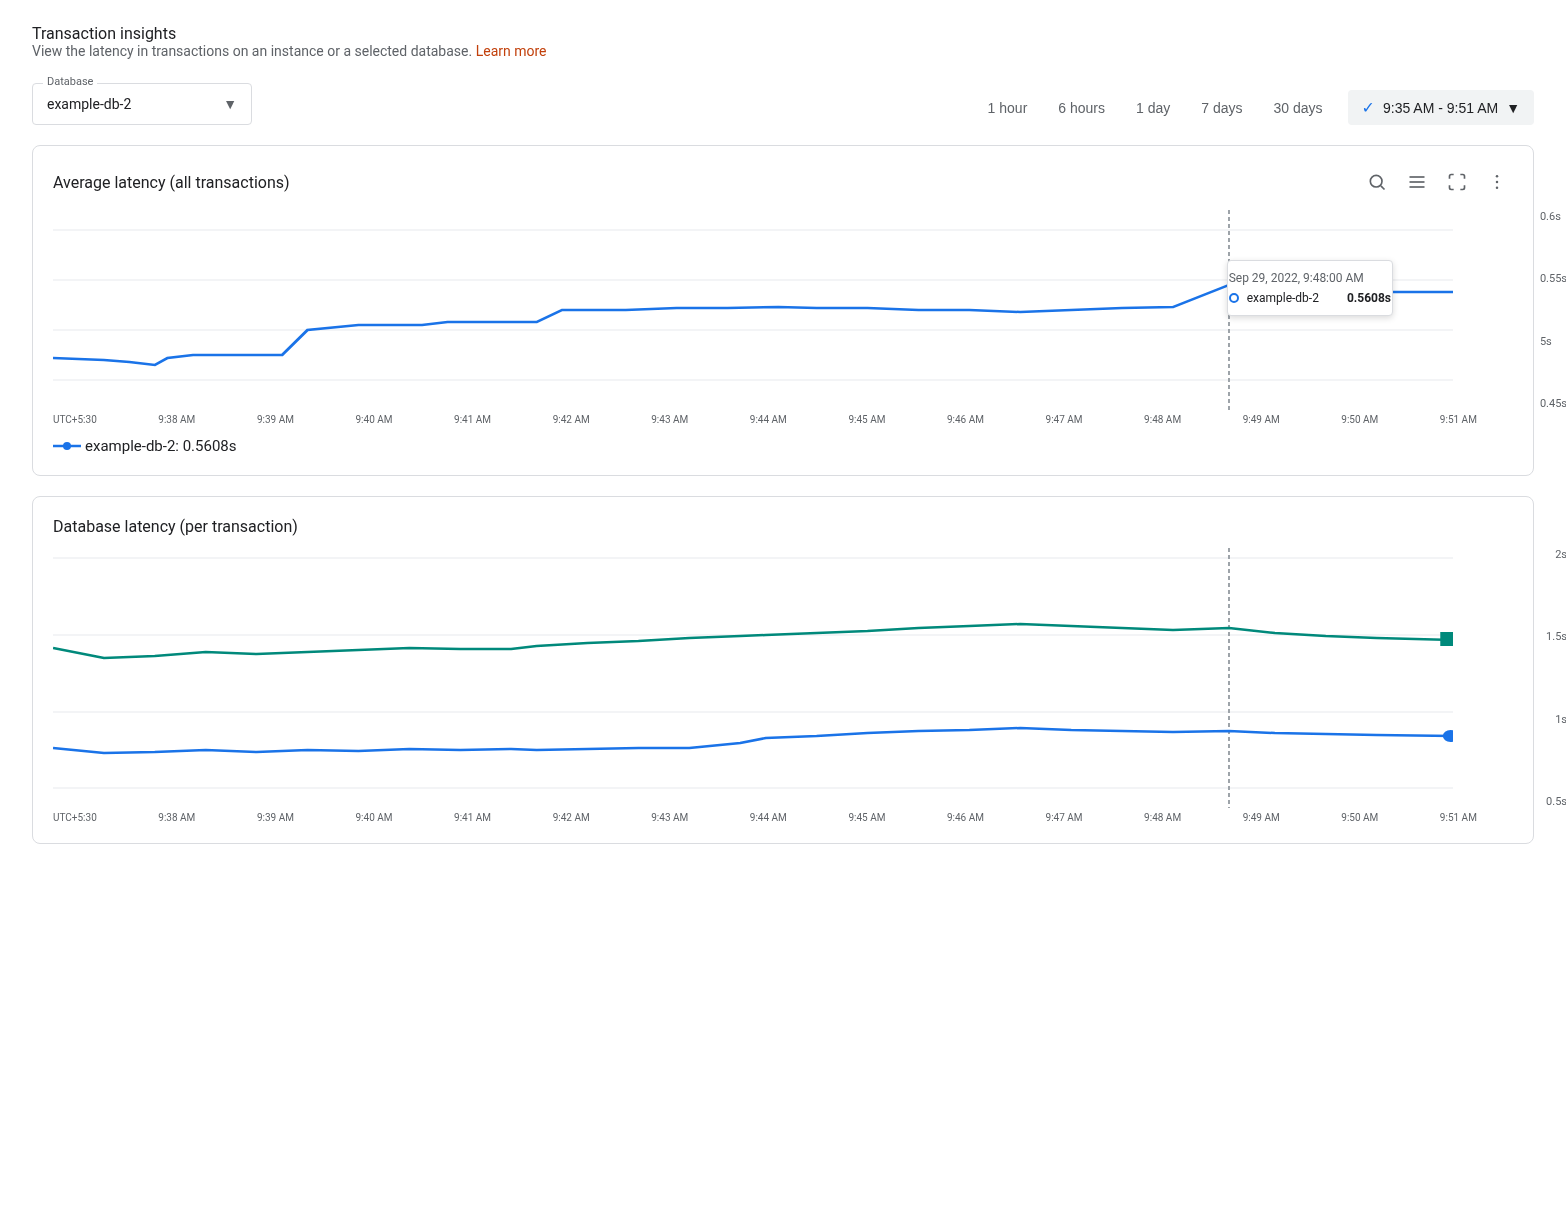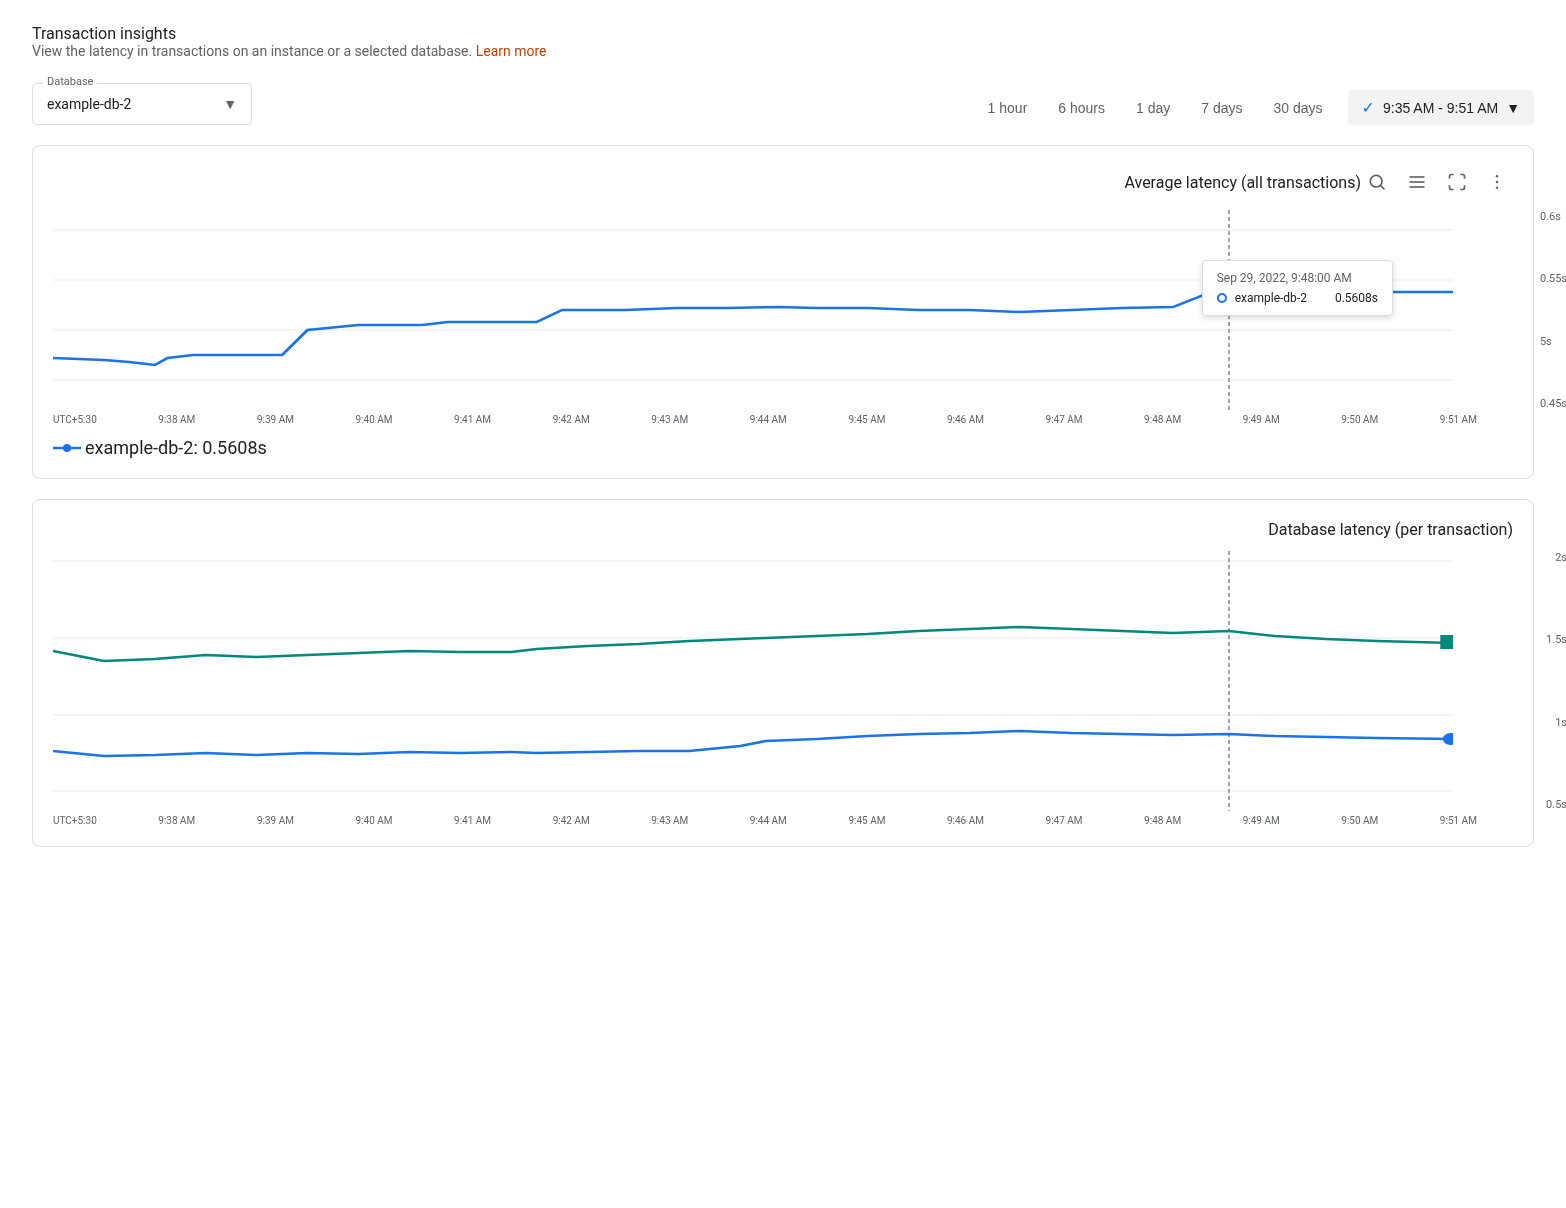--- a/index.html
+++ b/index.html
@@ -90,21 +90,21 @@
     .chart-card {
       border: 1px solid #dadce0;
       border-radius: 8px;
       padding: 20px;
       margin-bottom: 20px;
       background: #fff;
     }
     .chart-header {
       display: flex;
       align-items: center;
-      justify-content: flex-end;
+      justify-content: space-between;
       margin-bottom: 12px;
     }
     .chart-title {
       font-size: 16px;
       font-weight: 400;
       color: #202124;
     }
     .chart-icons {
       display: flex;
       gap: 8px;
@@ -149,34 +149,34 @@
       color: #5f6368;
       margin-top: 4px;
       margin-right: 36px;
       padding: 0 0 0 0;
     }
     .chart-legend {
       display: flex;
       align-items: center;
       gap: 8px;
       margin-top: 12px;
-      font-size: 18px;
+      font-size: 15px;
       color: #202124;
     }
     .legend-line {
       display: flex;
       align-items: center;
       gap: 4px;
     }
     .tooltip-box {
       position: absolute;
       background: #fff;
       border: 1px solid #dadce0;
       border-radius: 4px;
-      padding: 10px 14px;
+      padding: 10px 1px;
       font-size: 12px;
       box-shadow: 0 2px 6px rgba(0,0,0,0.15);
       white-space: nowrap;
       right: 60px;
       top: 40%;
     }
     .tooltip-date {
       color: #5f6368;
       margin-bottom: 6px;
       font-size: 12px;
@@ -187,21 +187,21 @@
       gap: 8px;
     }
     .tooltip-dot {
       width: 10px;
       height: 10px;
       border-radius: 50%;
       border: 2px solid #1a73e8;
       background: #fff;
     }
     .tooltip-value {
-      font-weight: 400;
+      font-weight: 700;
       margin-left: auto;
       padding-left: 20px;
     }
   </style>
 </head>
 <body>
 
 <h1>Transaction insights</h1>
 <p class="subtitle">
   <span>View the latency in transactions on an instance or a selected database.</span>

